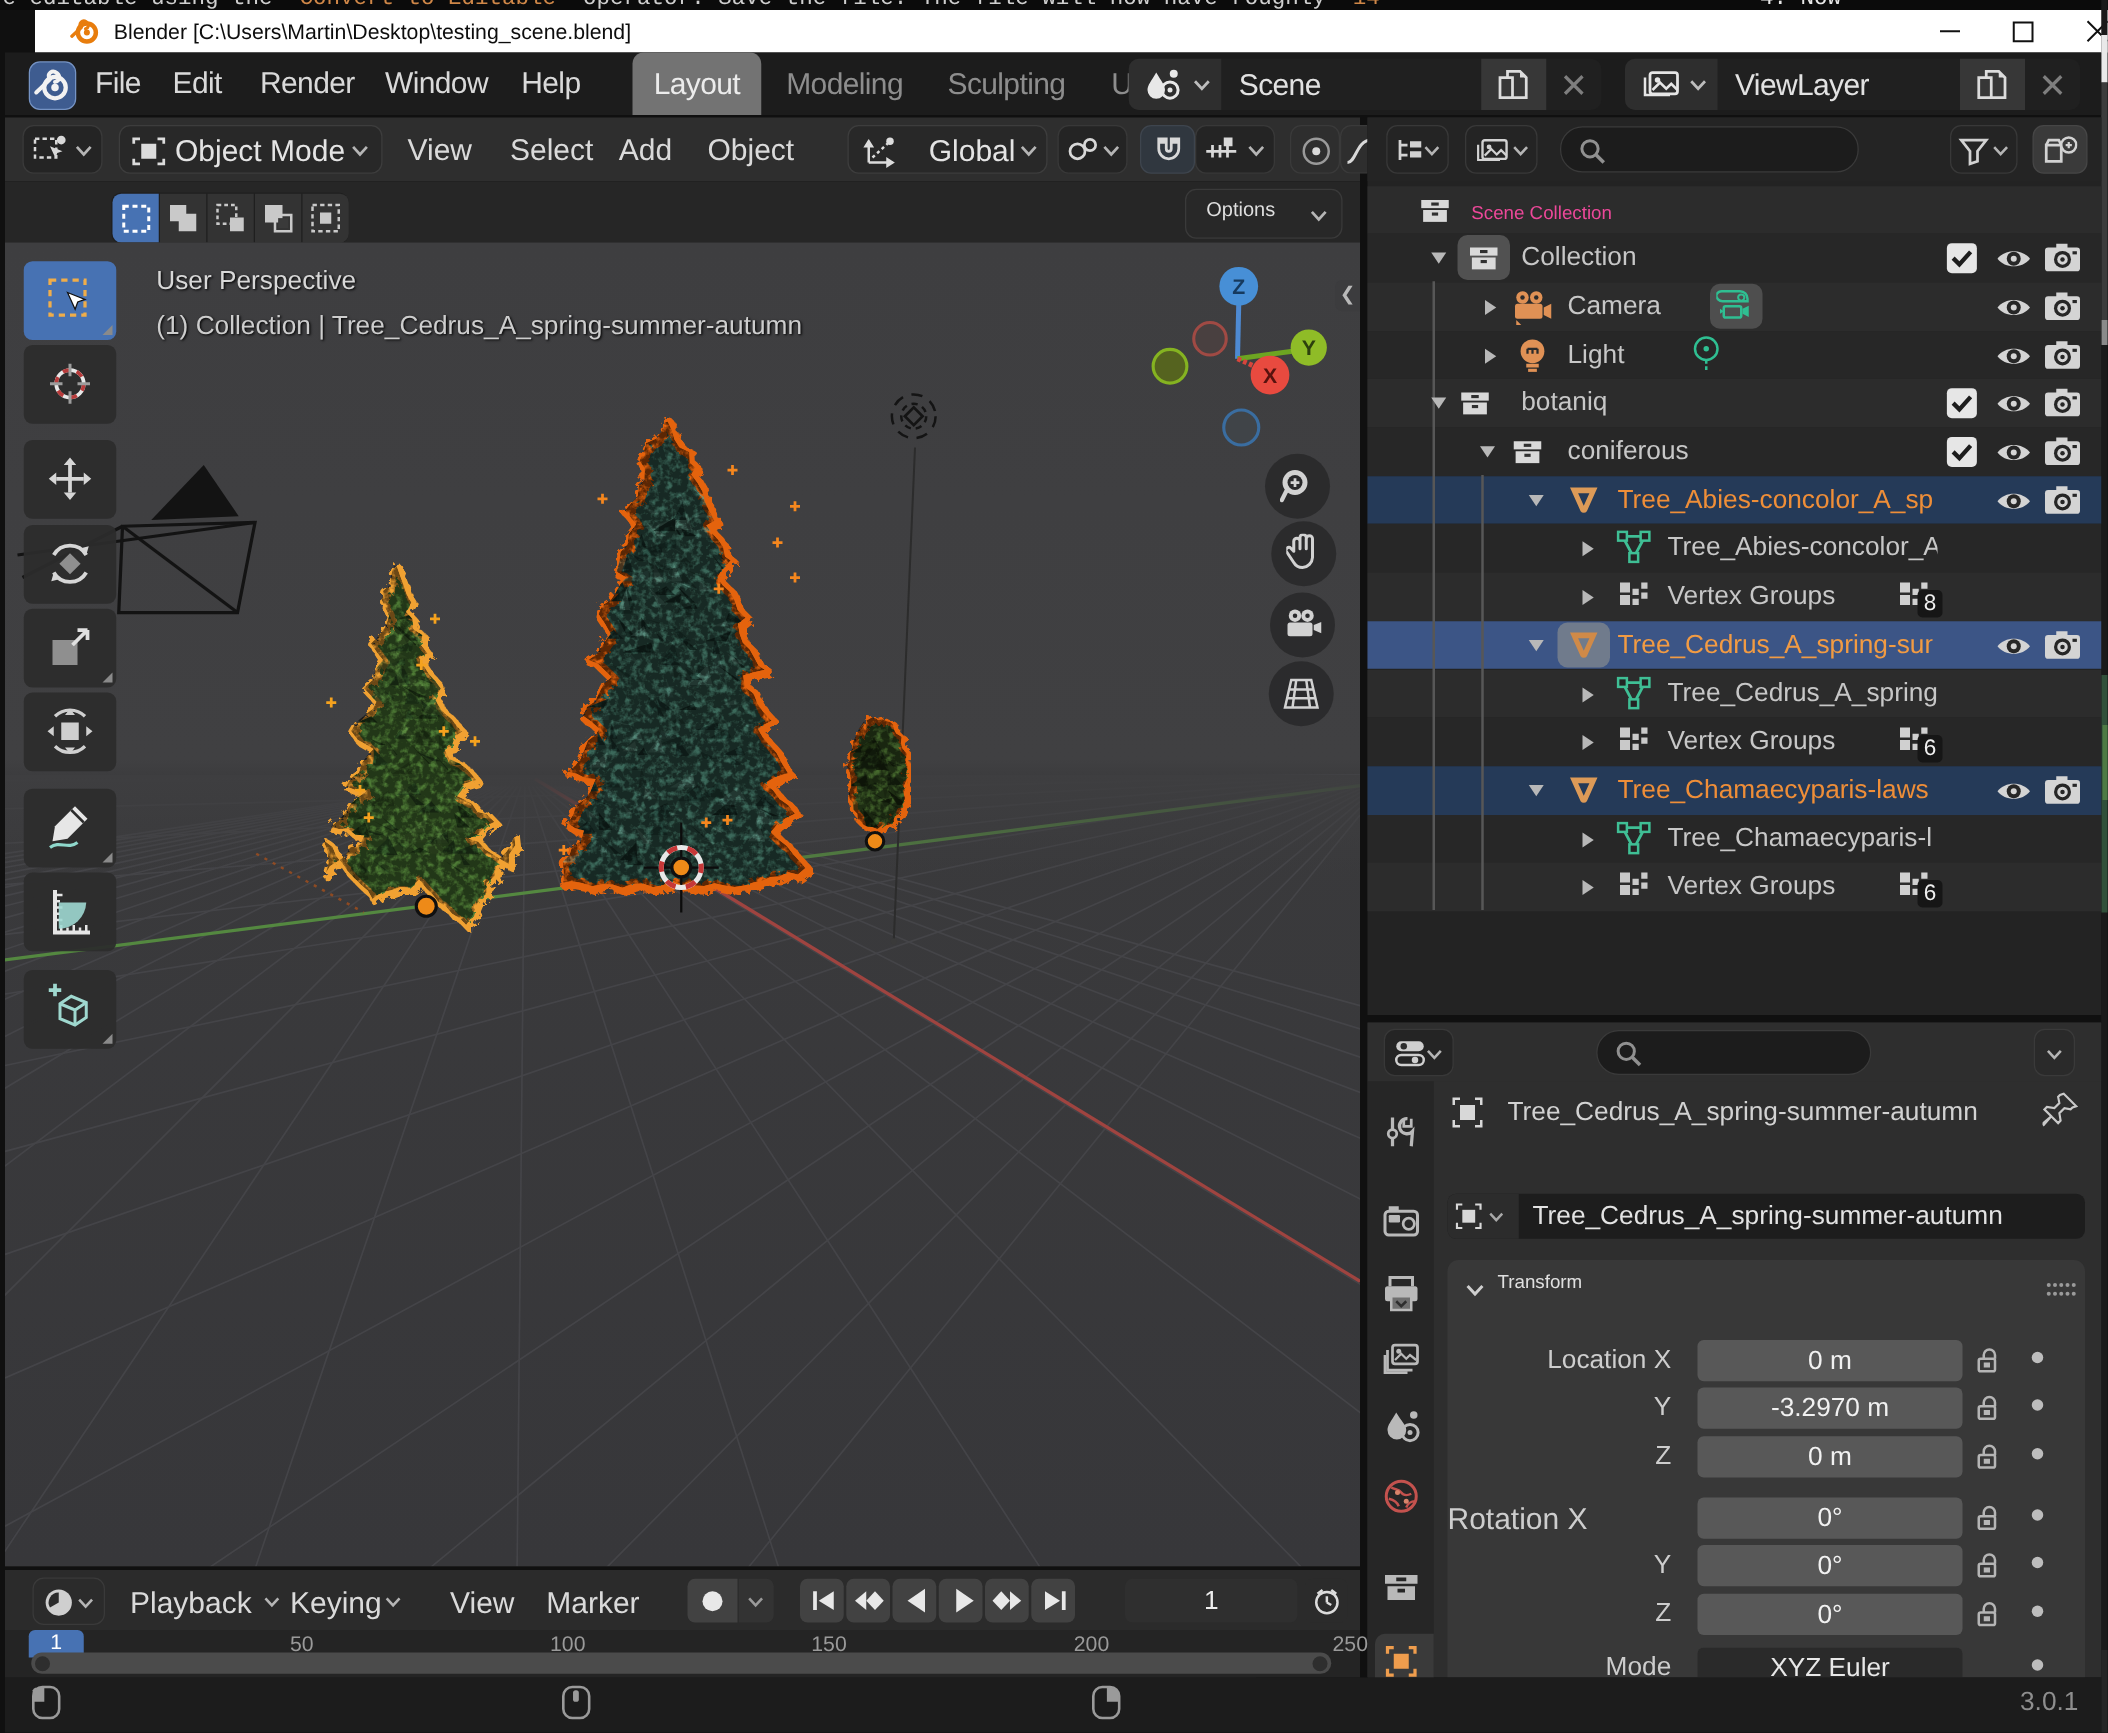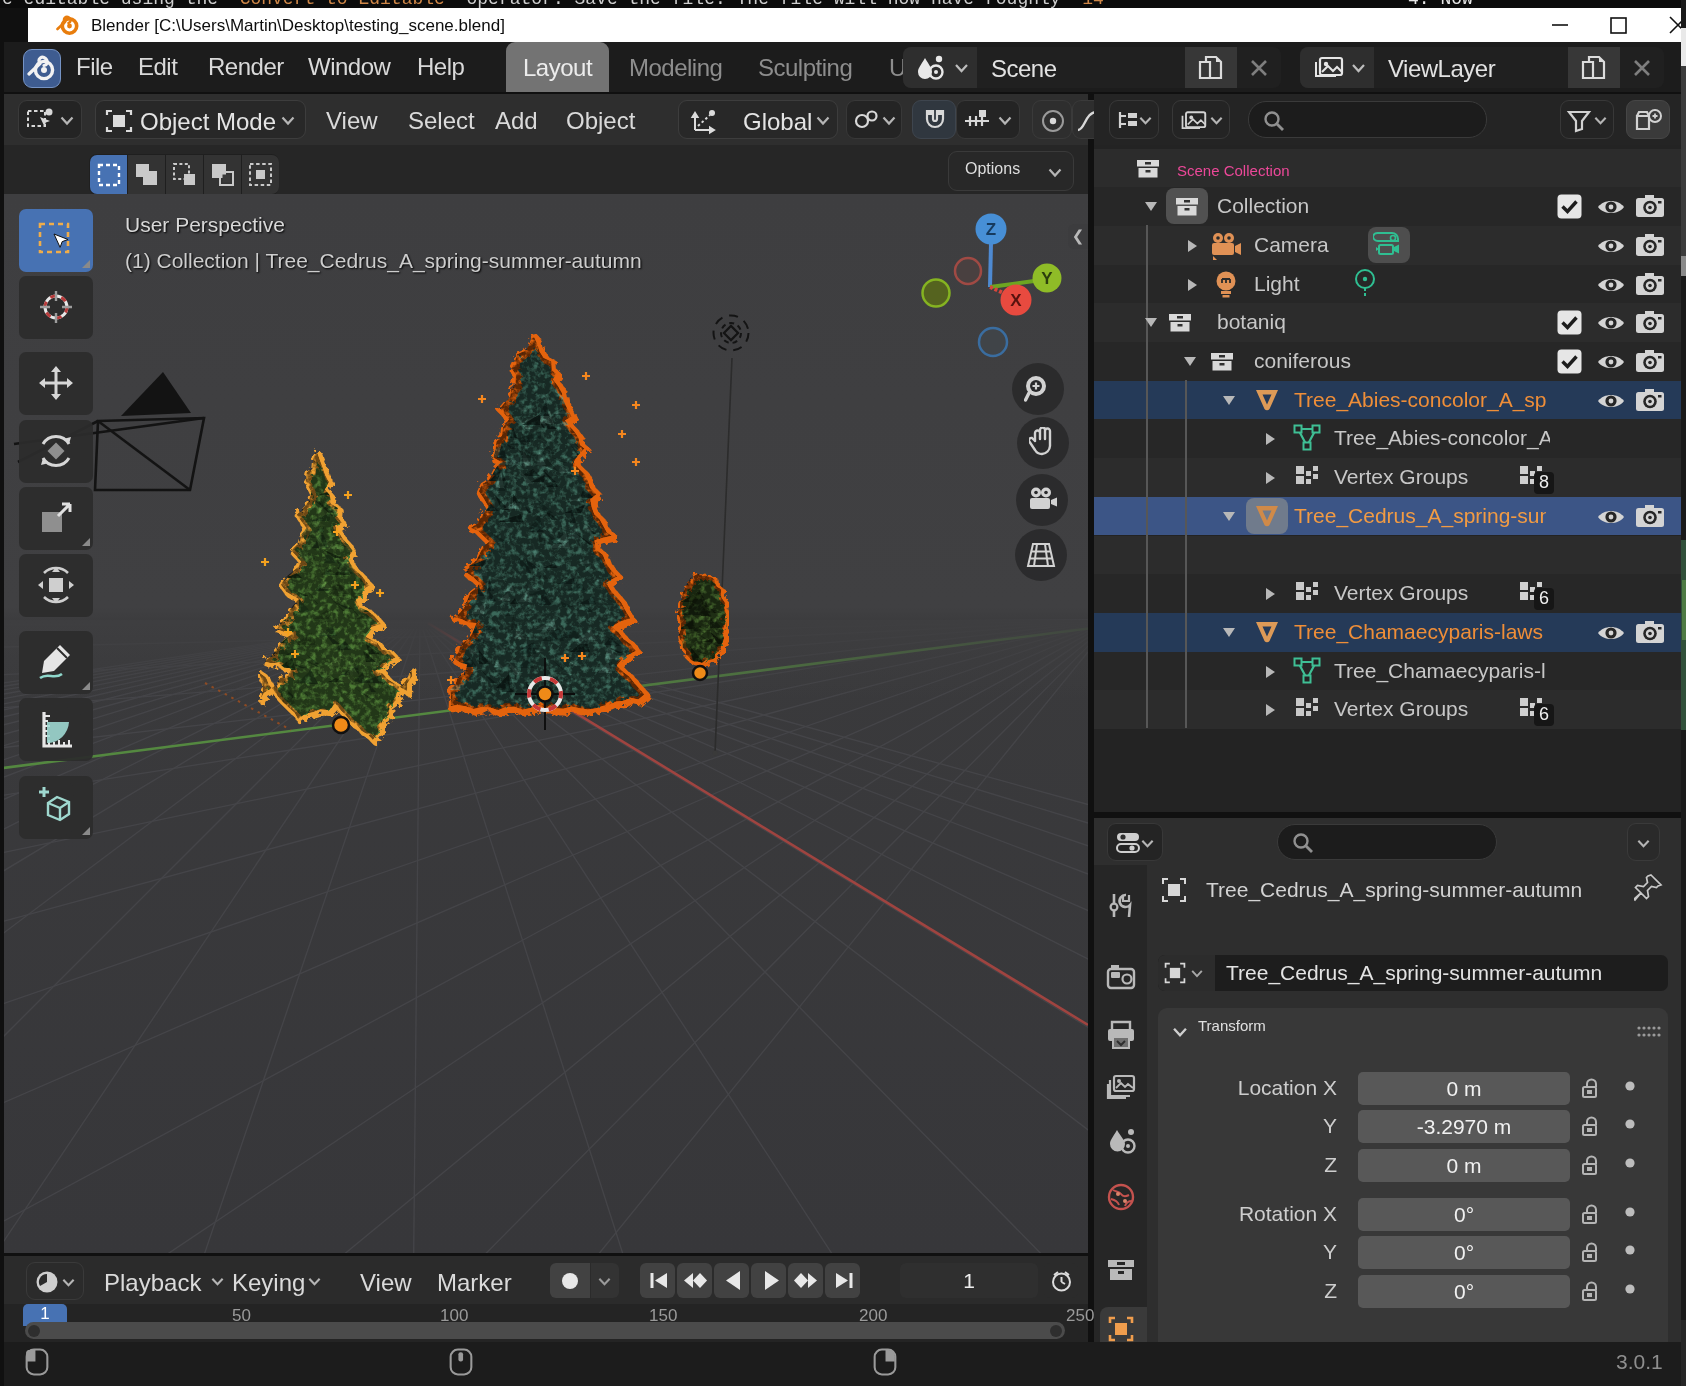--- a/index.html
+++ b/index.html
@@ -1141,20 +1141,32 @@
         </svg>
         <svg class="abs" style="left:540px;top:6px" width="32" height="28" viewBox="0 0 32 28">
 <rect x="2" y="5" width="28" height="19" rx="2.5" fill="#d4d4d4"></rect>
 <rect x="11" y="2" width="9" height="4" fill="#d4d4d4"></rect>
 <circle cx="16" cy="14.5" r="6.8" fill="#262626"></circle>
           <circle cx="16" cy="14.5" r="4.2" fill="#d4d4d4"></circle>
           <circle cx="16" cy="14.5" r="1.8" fill="#262626"></circle>
 <rect x="24" y="8" width="3.5" height="2.5" fill="#262626"></rect>
         </svg>
       </div>
+      <div class="abs" style="left:0;top:441.5px;width:587px;height:39px">
+        <svg class="abs" style="left:168px;top:11px" width="16" height="18" viewBox="0 0 16 18">
+          <path d="M4 3 L13 9 L4 15 Z" fill="#b8b8b8"></path>
+        </svg>
+        <svg class="abs" style="left:198px;top:4px" width="30" height="30" viewBox="0 0 30 30">
+<path d="M6 6 L24 6 L15 23 Z" fill="none" stroke="#3fbf95" stroke-width="2.2"></path>
+<rect x="2.5" y="2.5" width="7" height="7" fill="#232323" stroke="#3fbf95" stroke-width="2"></rect>
+<rect x="20.5" y="2.5" width="7" height="7" fill="#232323" stroke="#3fbf95" stroke-width="2"></rect>
+<rect x="11.5" y="19.5" width="7" height="7" fill="#232323" stroke="#3fbf95" stroke-width="2"></rect>
+        </svg>
+        <div class="abs" style="left:240px;top:7px;width:216px;overflow:hidden;white-space:nowrap;color:#c7c7c7;font-size:21px">Tree_Cedrus_A_spring</div>
+      </div>
       <div class="abs" style="left:0;top:480.2px;width:587px;height:39px">
         <svg class="abs" style="left:168px;top:11px" width="16" height="18" viewBox="0 0 16 18">
           <path d="M4 3 L13 9 L4 15 Z" fill="#b8b8b8"></path>
         </svg>
         <svg class="abs" style="left:198px;top:4px" width="30" height="30" viewBox="0 0 30 30">
 <rect x="4" y="4" width="8" height="8" fill="#c9c9c9"></rect>
           <rect x="4" y="14" width="8" height="8" fill="#c9c9c9"></rect>
 <rect x="14" y="9" width="5" height="5" fill="#c9c9c9"></rect>
           <rect x="14" y="17" width="5" height="5" fill="#c9c9c9"></rect>
 <rect x="21" y="4" width="5" height="5" fill="#c9c9c9"></rect>
@@ -1391,21 +1403,21 @@
     <svg class="abs" style="left:420px;top:4px" width="26" height="26" viewBox="0 0 26 26">
       <rect x="5" y="11" width="13" height="10" rx="1.5" fill="none" stroke="#b5b5b5" stroke-width="2"></rect>
       <path d="M9 11 v-3 a4.5 4.5 0 0 1 9 0 v3" fill="none" stroke="#b5b5b5" stroke-width="2"></path>
       <rect x="9" y="14" width="5" height="4" fill="#b5b5b5"></rect>
     </svg>
     <svg class="abs" style="left:466px;top:8px" width="12" height="12" viewBox="0 0 12 12">
           <circle cx="6" cy="6" r="4.6" fill="#bdbdbd"></circle>
         </svg>
   </div>
   <div class="abs" style="left:64px;top:380px;width:510px;height:34px">
-    <div class="abs" style="left:0px;top:4px;width:179px;text-align:right;color:#cdcdcd;font-size:21px">Rotation X</div>
+    <div class="abs" style="left:0px;top:4px;width:179px;color:#cdcdcd;font-size:24px">Rotation X</div>
     <div class="abs" style="left:200px;top:0;width:212px;height:33px;background:#585858;border-radius:5px;text-align:center;color:#f1f1f1;font-size:21px;line-height:33px">0°</div>
     <svg class="abs" style="left:420px;top:4px" width="26" height="26" viewBox="0 0 26 26">
       <rect x="5" y="11" width="13" height="10" rx="1.5" fill="none" stroke="#b5b5b5" stroke-width="2"></rect>
       <path d="M9 11 v-3 a4.5 4.5 0 0 1 9 0 v3" fill="none" stroke="#b5b5b5" stroke-width="2"></path>
       <rect x="9" y="14" width="5" height="4" fill="#b5b5b5"></rect>
     </svg>
     <svg class="abs" style="left:466px;top:8px" width="12" height="12" viewBox="0 0 12 12">
           <circle cx="6" cy="6" r="4.6" fill="#bdbdbd"></circle>
         </svg>
   </div>
@@ -1422,20 +1434,27 @@
         </svg>
   </div>
   <div class="abs" style="left:64px;top:457px;width:510px;height:34px">
     <div class="abs" style="left:0px;top:4px;width:179px;text-align:right;color:#cdcdcd;font-size:21px">Z</div>
     <div class="abs" style="left:200px;top:0;width:212px;height:33px;background:#585858;border-radius:5px;text-align:center;color:#f1f1f1;font-size:21px;line-height:33px">0°</div>
     <svg class="abs" style="left:420px;top:4px" width="26" height="26" viewBox="0 0 26 26">
       <rect x="5" y="11" width="13" height="10" rx="1.5" fill="none" stroke="#b5b5b5" stroke-width="2"></rect>
       <path d="M9 11 v-3 a4.5 4.5 0 0 1 9 0 v3" fill="none" stroke="#b5b5b5" stroke-width="2"></path>
       <rect x="9" y="14" width="5" height="4" fill="#b5b5b5"></rect>
     </svg>
+    <svg class="abs" style="left:466px;top:8px" width="12" height="12" viewBox="0 0 12 12">
+          <circle cx="6" cy="6" r="4.6" fill="#bdbdbd"></circle>
+        </svg>
+  </div>
+  <div class="abs" style="left:64px;top:500px;width:510px;height:24px;overflow:hidden">
+    <div class="abs" style="left:0px;top:4px;width:179px;text-align:right;color:#cdcdcd;font-size:21px">Mode</div>
+    <div class="abs" style="left:200px;top:0;width:212px;height:33px;background:#2a2a2a;border-radius:5px;text-align:center;color:#e8e8e8;font-size:21px;line-height:33px">XYZ Euler</div>
     <svg class="abs" style="left:466px;top:8px" width="12" height="12" viewBox="0 0 12 12">
           <circle cx="6" cy="6" r="4.6" fill="#bdbdbd"></circle>
         </svg>
   </div>
 </div>
   <div id="timeline" class="abs">
   <div id="tlhead">
     <div class="hbtn" style="left:22px;top:6px;width:58px;height:38px;background:#2b2b2b;border-color:#3a3a3a">
       <svg class="abs" style="left:7px;top:6px" width="26" height="26" viewBox="0 0 26 26">
         <circle cx="13" cy="13" r="10.5" fill="#cfcfcf"></circle>

